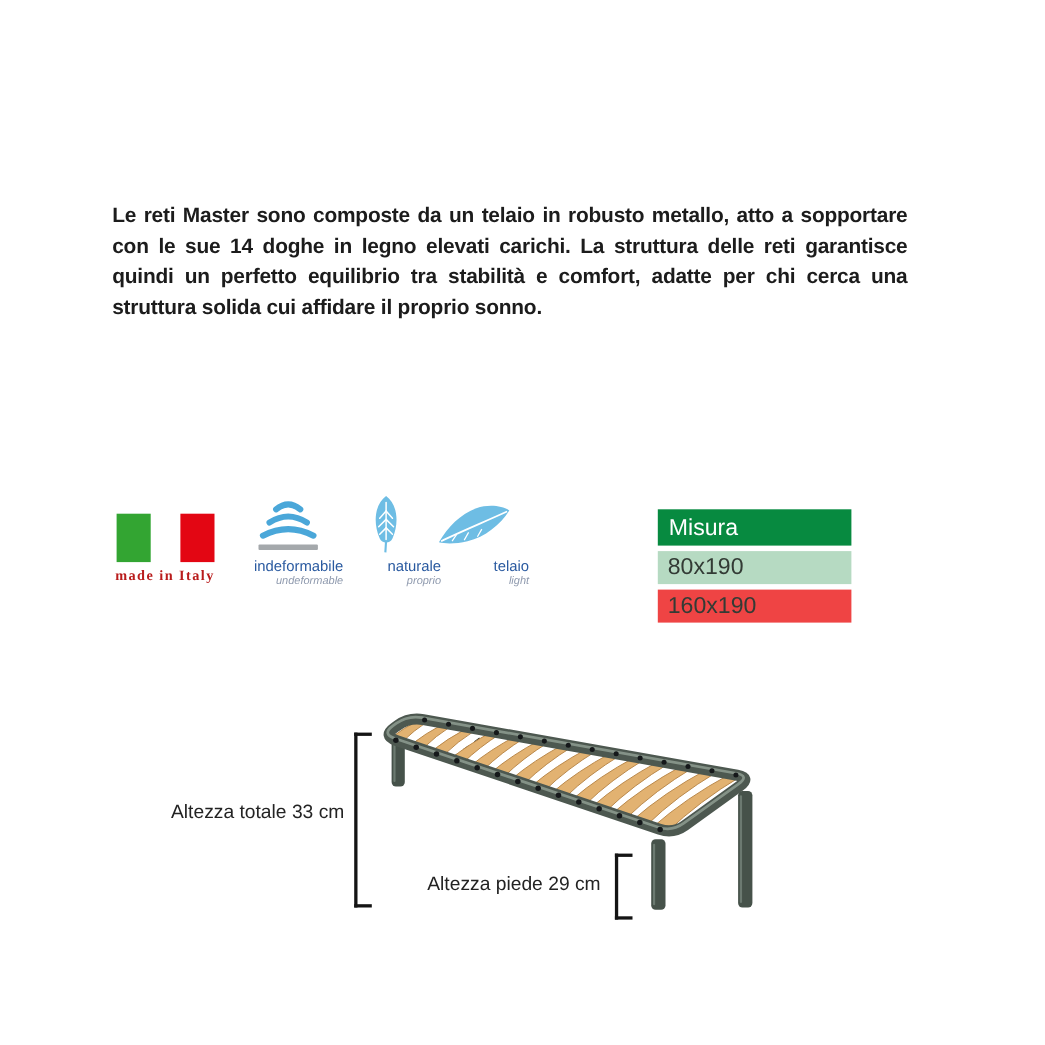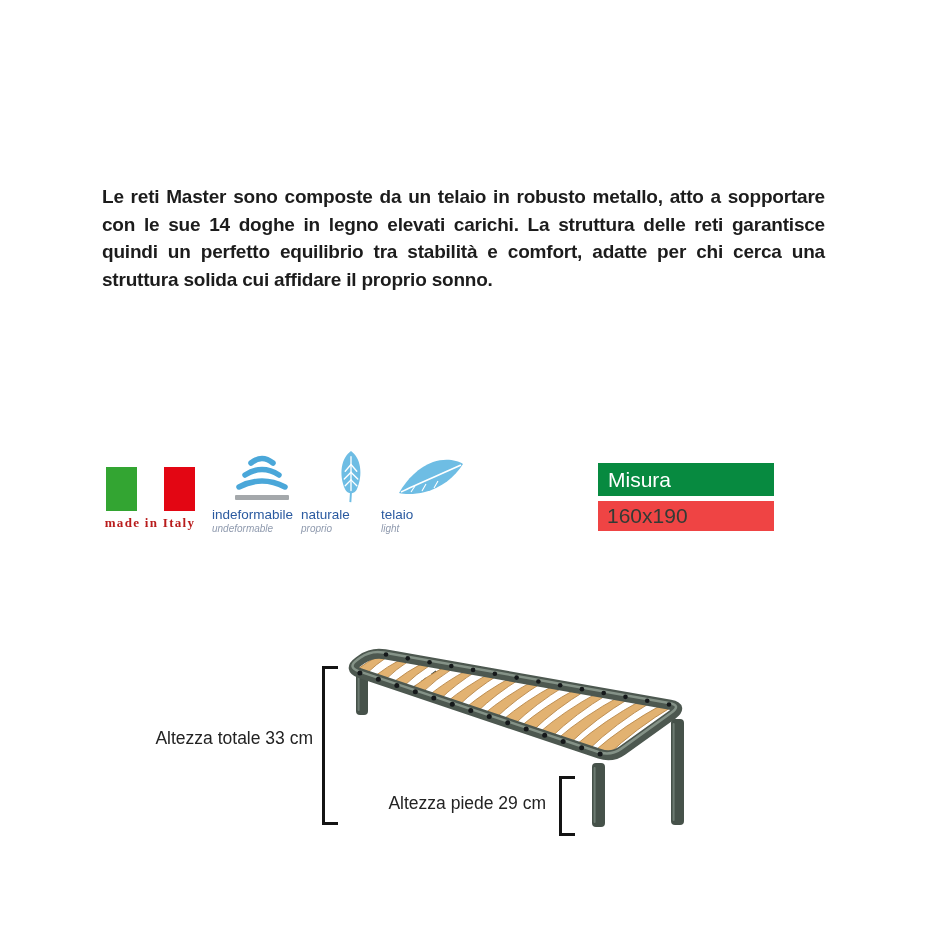--- a/index.html
+++ b/index.html
@@ -10,21 +10,21 @@
   .abs{position:absolute;}
 
   
   .description{left:102px;top:183px;width:723px;font-weight:bold;}
   .description p{
     margin:0;font-size:19px;line-height:27.5px;letter-spacing:-0.2px;
     color:var(--text_dark);text-align:justify;
   }
 
   
-  .feature{top:450px;width:100px;text-align:left;}
+  .feature{top:450px;width:100px;text-align:right;}
   .feature .icon-box{height:54px;display:flex;align-items:center;justify-content:center;}
   .feature .lbl{font-size:13.5px;color:var(--label_blue);margin-top:3px;}
   .feature .sub{font-size:10px;color:var(--sublabel_gray);font-style:italic;margin-top:1px;}
   .flag-item{left:97px;top:467px;width:106px;text-align:center;}
   .flag-row{position:relative;height:44px;}
   .flag-band{position:absolute;top:0;width:31px;height:44px;}
   .flag-green{left:9px;background:var(--flag_green);}
   .flag-red{left:67px;background:var(--flag_red);}
   .flag-label{
     font-family:"Liberation Serif", serif;font-weight:bold;font-size:13px;
@@ -103,20 +103,21 @@
       <path d="M6 35 C20 28 44 18 66 8" stroke="#ffffff" stroke-width="1.6" fill="none"></path>
       <path d="M16 35 L20 29 M27 34 L31 27 M39 31 L43 24" stroke="#ffffff" stroke-width="1.1" fill="none"></path>
     </svg>
   </div>
   <div class="lbl">telaio</div>
   <div class="sub">light</div>
 </div>
 
 <div class="abs sizes">
   <div class="hdr">Misura</div>
+  <div class="row" style="background-color: rgb(182, 218, 194);">80x190</div>
   <div class="row" style="background-color: #ef4444;">160x190</div>
 </div>
 
 <div class="abs" style="left:320px;top:625px;width:390px;height:215px;">
   <svg id="bed-svg" width="390" height="215" viewBox="0 0 390 215">
       <rect x="36" y="46" width="12" height="44" rx="4" fill="#46524a"></rect>
       <line x1="38.6" y1="51" x2="38.6" y2="85" stroke="#76857b" stroke-width="2" stroke-linecap="round" opacity="0.8"></line>
       <rect x="351" y="94" width="13" height="106" rx="4" fill="#46524a"></rect>
       <line x1="353.6" y1="99" x2="353.6" y2="195" stroke="#76857b" stroke-width="2" stroke-linecap="round" opacity="0.8"></line>
       <rect x="272" y="138" width="13" height="64" rx="4" fill="#46524a"></rect>

